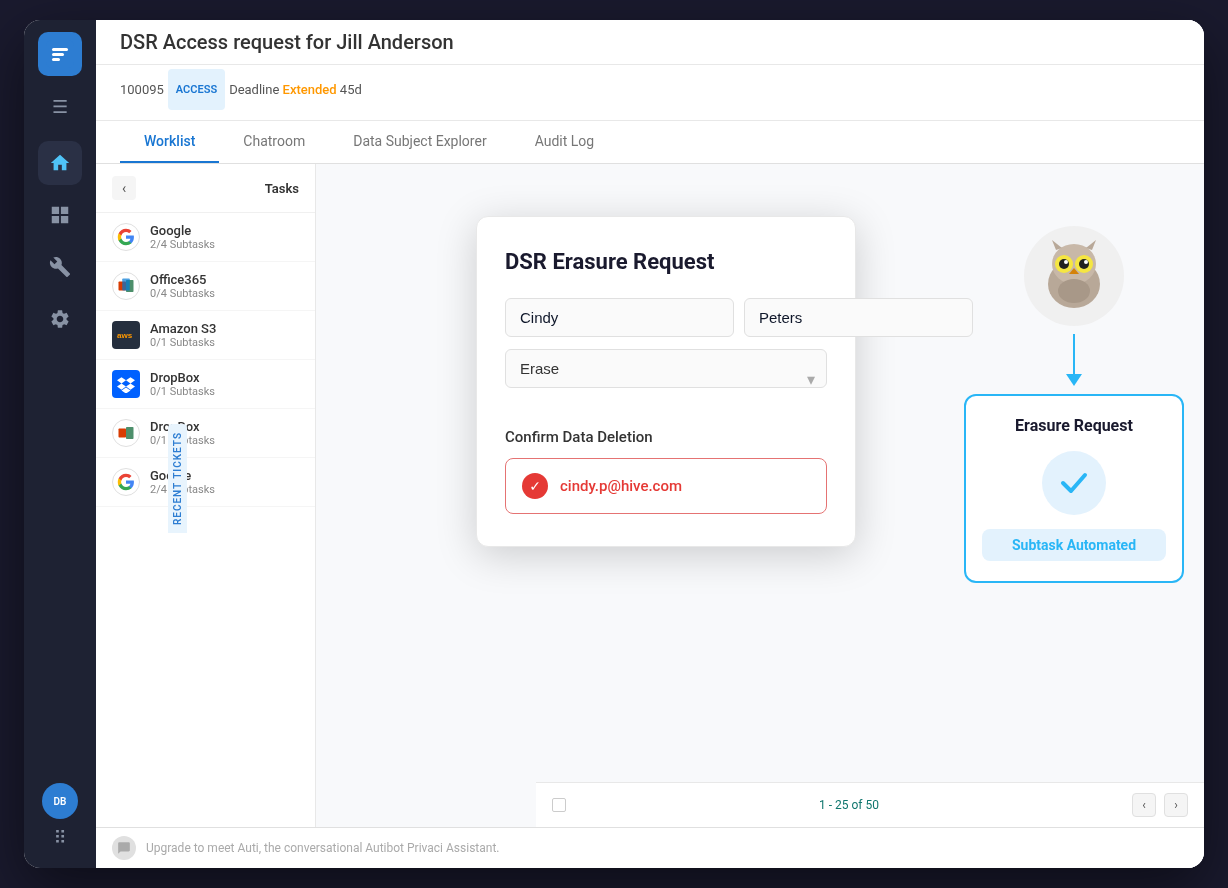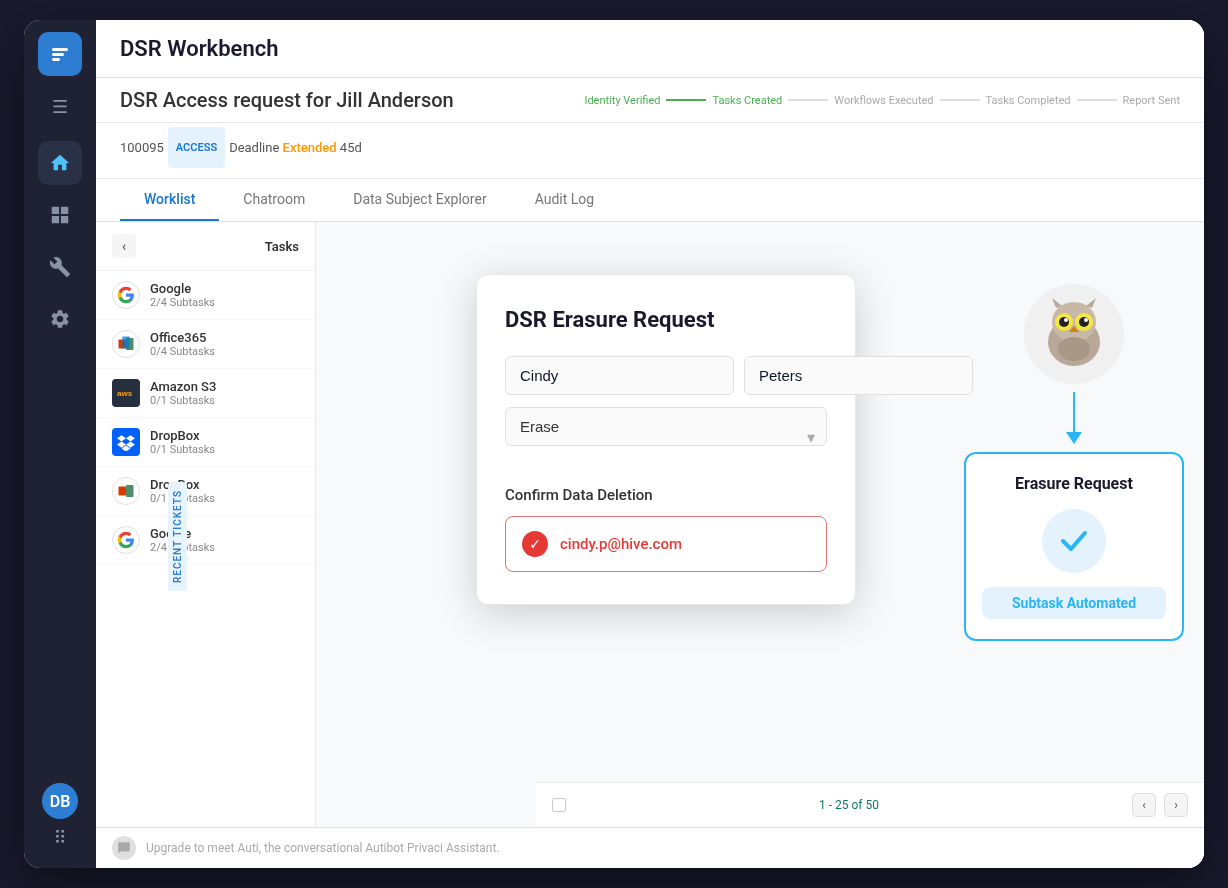--- a/index.html
+++ b/index.html
@@ -75,21 +75,21 @@
     }
     .avatar-circle {
       width: 36px;
       height: 36px;
       border-radius: 50%;
       background: #2d7dd2;
       display: flex;
       align-items: center;
       justify-content: center;
       color: #fff;
-      font-size: 16px;
+      font-size: 10px;
       font-weight: 600;
     }
     .dots-icon {
       color: #8892a4;
       font-size: 18px;
     }
     
     .main {
       flex: 1;
       display: flex;
@@ -546,38 +546,24 @@
       </div>
     </div>
     <div class="sidebar-bottom">
       <div class="avatar-circle">DB</div>
       <div class="dots-icon">⠿</div>
     </div>
   </div>
 
   <div class="main">
 
-    <div class="header">
-      <h1 class="header-title">DSR Workbench</h1>
-    </div>
 
     <div class="dsr-request-bar">
       <span class="dsr-request-title">DSR Access request for Jill Anderson</span>
       <span style="flex:1"></span>
-      <div class="progress-steps">
-        <span class="step completed">Identity Verified</span>
-        <div class="step-line completed"></div>
-        <span class="step completed">Tasks Created</span>
-        <div class="step-line"></div>
-        <span class="step">Workflows Executed</span>
-        <div class="step-line"></div>
-        <span class="step">Tasks Completed</span>
-        <div class="step-line"></div>
-        <span class="step">Report Sent</span>
-      </div>
     </div>
 
     <div style="background:#fff; padding:4px 24px 10px; display:flex; align-items:center; gap:4px; border-bottom:1px solid #e8e8e8;">
       <span style="font-size:13px;color:#555;">100095</span>
       <span class="badge">ACCESS</span>
       <span class="deadline-text">
         <span>Deadline</span>&nbsp;<span class="extended-text">Extended</span>&nbsp;<span>45d</span>
       </span>
     </div>
 

